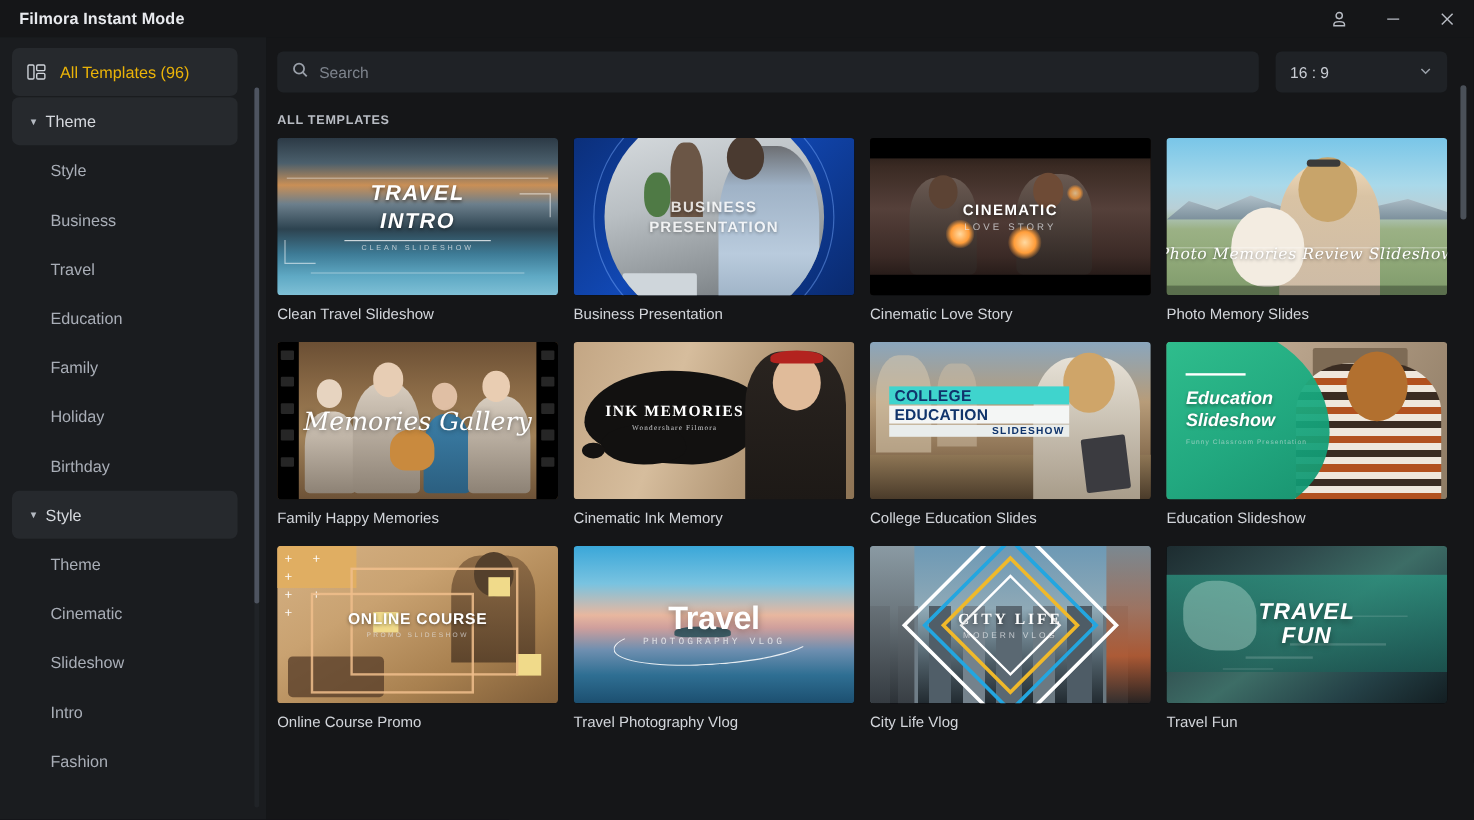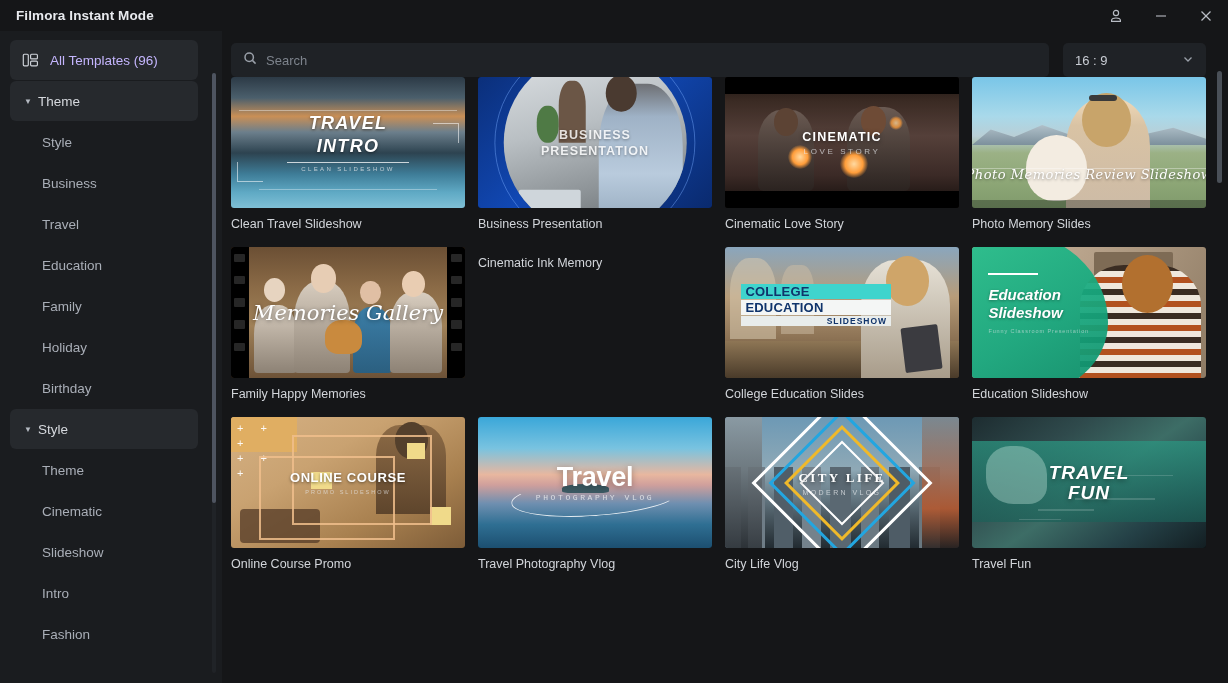--- a/index.html
+++ b/index.html
@@ -42,21 +42,21 @@
   }
   .sb-scroll { position:relative; height:100%; padding-right:14px; }
   .sb-item {
     height:40px; margin:0 10px 1px 10px;
     display:flex; align-items:center;
     border-radius:6px;
     font-size:13.5px; color:#c6cad1;
     padding-left:12px;
     white-space:nowrap;
   }
-  .sb-item.highlight { background:#26292d; color:#c4b5fd; }
+  .sb-item.highlight { background:#26292d; color:#eab308; }
   .sb-item.group { color:#d6d9de; }
   .sb-item.child { padding-left:32px; color:#a9aeb7; font-size:13.5px; }
   .sb-ico { width:20px; display:flex; align-items:center; margin-right:8px; color:#d0d4da; }
   .caret { width:12px; margin-right:4px; display:flex; align-items:center; justify-content:center; color:#b4b9c1; font-size:8px; }
 
   .sb-track {
     position:absolute; right:6px; top:42px; width:4px; height:600px;
     background:#202327; border-radius:2px;
   }
   .sb-thumb {
@@ -318,20 +318,21 @@
         <div class="ratio">
           <span>16 : 9</span>
           <span class="chev">
             <svg width="12" height="12" viewBox="0 0 12 12" fill="none" stroke="currentColor" stroke-width="1.3">
                 <polyline points="2.5,4.5 6,8 9.5,4.5"></polyline>
               </svg>
           </span>
         </div>
       </div>
 
+      <div class="section-label">ALL TEMPLATES</div>
 
       <div class="grid-wrap">
         <div class="grid">
 
           <div class="card">
             <div class="thumb">
               <div class="bg-travel"></div>
                 <div class="trees"></div>
               <div class="brk" style="left:6px;bottom:26px;border-top:none;border-right:none;"></div>
               <div class="brk" style="right:6px;top:46px;border-bottom:none;border-left:none;"></div>
@@ -428,20 +429,33 @@
               <div class="hole" style="top:56%;left:94%;width:4.8%;"></div>
               <div class="hole" style="top:73%;left:94%;width:4.8%;"></div>
               <div class="ctr">
                 <div class="script" style="font-size:21px;text-shadow:0 1px 4px rgba(0,0,0,.5);">Memories Gallery</div>
               </div>
             </div>
             <div class="card-label">Family Happy Memories</div>
           </div>
 
           <div class="card">
+            <div class="thumb">
+              <div class="bg-ink"></div>
+              <div class="ink-splat"></div>
+                <div class="ink-splat2"></div>
+              <div style="position:absolute;left:3%;top:64%;width:8%;height:10%;background:#141211;border-radius:50%;"></div>
+              <div class="ink-w"></div>
+                <div class="ink-head"></div>
+                <div class="ink-hat"></div>
+              <div style="position:absolute;left:3%;top:38%;width:66%;text-align:center;">
+                <div class="t1" style="font-size:13px;letter-spacing:1.2px;font-family:'Liberation Serif',serif;">INK MEMORIES</div>
+                <div class="sub" style="font-size:6px;letter-spacing:1px;opacity:.85;margin-top:3px;font-family:'Liberation Serif',serif;">Wondershare Filmora</div>
+              </div>
+            </div>
             <div class="card-label">Cinematic Ink Memory</div>
           </div>
 
           <div class="card">
             <div class="thumb">
               <div class="bg-col"></div>
               <div class="col-arch"></div>
               <div style="position:absolute;left:24%;top:14%;width:14%;height:52%;background:rgba(205,190,165,.5);border-radius:36% 36% 0 0;"></div>
               <div style="position:absolute;left:0;right:0;bottom:0;height:28%;background:linear-gradient(180deg,#8e7655,#4a3b2a);"></div>
               <div class="col-p"></div>

